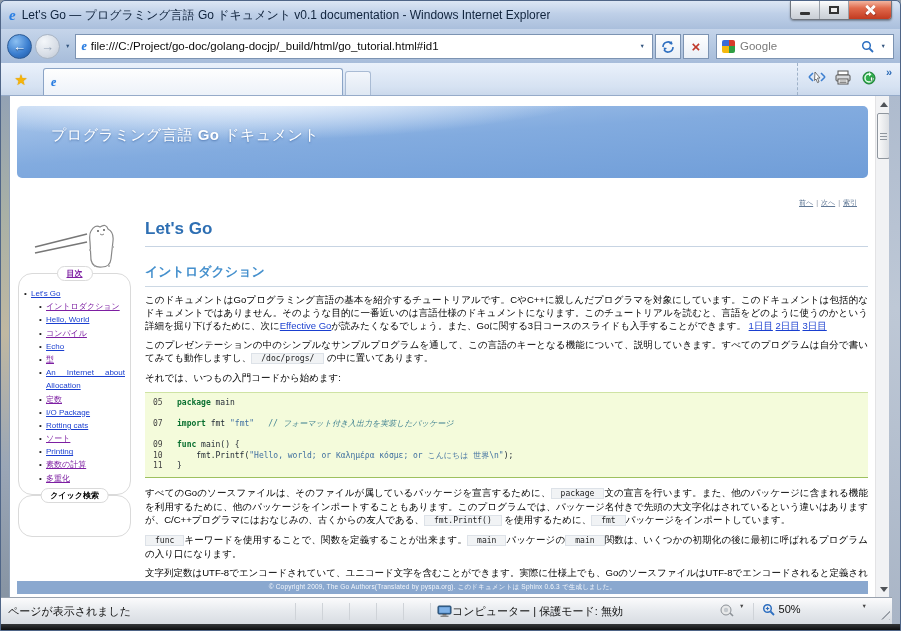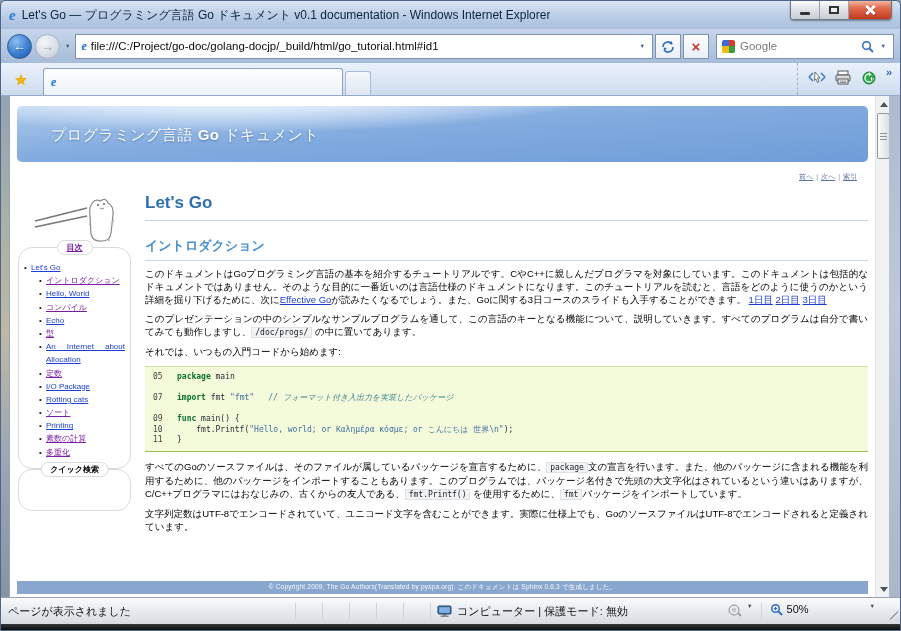--- a/index.html
+++ b/index.html
@@ -71,21 +71,21 @@
     border:1px solid #a9bbd4;border-bottom:none;border-radius:3px 3px 0 0;margin-left:2px}
   .cmdarea{margin-left:auto;display:flex;align-items:center;gap:9px;height:100%;padding:0 2px 4px 10px;
     border-left:1px dashed #9fb2c9}
   .chev{font-size:11px;color:#2d6cb8;font-weight:bold;align-self:flex-start;margin-top:3px}
 
   
   .viewport{position:absolute;top:95px;left:8px;width:882px;bottom:33px;background:#fff;
     border-left:1px solid #93a3b8}
   .page{position:absolute;left:0;top:0;right:16px;bottom:0;background:#fff;overflow:hidden}
 
-  .banner{margin:10px 7px 6px;height:56px;border-radius:5px;position:relative;overflow:hidden;
+  .banner{margin:10px 7px 16px;height:72px;border-radius:5px;position:relative;overflow:hidden;
     background:radial-gradient(70% 150% at 25% -60%, #ffffff 0%, #e4eefb 40%, rgba(228,238,251,0) 72%),
                radial-gradient(60% 170% at 58% -100%, rgba(255,255,255,.95) 0%, rgba(255,255,255,0) 62%),
                linear-gradient(176deg,#adc9ec 0%,#82abdf 45%,#6f9dd8 100%)}
   .banner-text{position:absolute;left:34px;top:20px;font-size:15px;color:#fff;
     text-shadow:0 1px 2px rgba(40,80,140,.55);letter-spacing:.5px}
   .banner-text b{font-weight:bold}
   .relbar{height:17px;display:flex;justify-content:flex-end;align-items:center;gap:3px;
     padding-right:18px;font-size:7px;color:#8a93a2}
   .relbar a{color:#5f7795;text-decoration:underline;cursor:pointer}
 
@@ -111,21 +111,21 @@
   
   .main{margin-left:128px;padding-top:2px;min-height:380px}
   .h1{font-size:17px;font-weight:bold;color:#2e6fb3;padding:6px 0 7px;border-bottom:1px solid #c7d4e3;
     margin-bottom:6px}
   .h2{font-size:13px;font-weight:bold;color:#4590cd;padding:6px 0 5px;border-bottom:1px solid #ccd8e4;
     margin:10px 0 4px}
   .pilcrow{background:#4798d8;color:#fff;padding:0 2px;margin-left:3px;font-size:10px}
   .main p{font-size:9.5px;line-height:13px;margin:6px 0;text-align:justify;color:#000}
   .tlink{color:#1a3fd0;text-decoration:underline;cursor:pointer}
   .inline-code{font-family:"DejaVu Sans Mono","Liberation Mono",monospace;font-size:8px;
-    background:#f1f3f5;border:1px solid #dde2e8;padding:0 3px;color:#222}
+    background:#f1f3f5;border:1px solid #dde2e8;padding:0 9px;color:#222}
   .codeblock{background:#f4fbdb;border-top:1px solid #cfe3a4;border-bottom:1px solid #9dc05f;
     padding:5px 8px;margin:8px 0;font-family:"DejaVu Sans Mono","Liberation Mono",monospace;
     font-size:8px;line-height:10.5px;color:#1c2430}
   .cline{min-height:10.5px;white-space:pre}
   .ln{display:inline-block;width:24px;color:#444}
   .c-kw{font-weight:bold;color:#0a7030}
   .c-str{color:#4070a0}
   .c-cmt{color:#3f8090;font-style:italic}
 
   .pagefooter{position:absolute;left:7px;right:7px;bottom:3px;background:#8aa8cf;color:#f4f7fc;
@@ -139,28 +139,28 @@
   .tri-up{width:0;height:0;border-left:4px solid transparent;border-right:4px solid transparent;
     border-bottom:5px solid #4f5358}
   .tri-down{width:0;height:0;border-left:4px solid transparent;border-right:4px solid transparent;
     border-top:5px solid #4f5358}
   .sb-thumb{position:absolute;left:1px;top:17px;width:13px;height:46px;border:1px solid #8f969e;
     border-radius:2px;background:linear-gradient(90deg,#fafafa,#dcdfe3);display:flex;
     align-items:center;justify-content:center}
   .sb-grip{width:7px;height:7px;background:repeating-linear-gradient(#8f969e 0 1px,transparent 1px 3px)}
 
   
-  .statusbar{position:absolute;left:0;right:0;bottom:6px;height:27px;
+  .statusbar{position:absolute;left:0;right:8px;bottom:6px;height:27px;
     background:linear-gradient(#fbfbfc 0%,#e7eaee 50%,#d8dce2 100%);
     border-top:1px solid #98a1ad;display:flex;align-items:center;font-size:11px;color:#111;
     padding:0 0 0 7px}
   .st-left{width:261px;white-space:nowrap;overflow:hidden}
   .scell{width:27px;height:17px;border-right:1px solid #cfd3d8;flex:0 0 auto}
   .scell:first-of-type{border-left:1px solid #cfd3d8}
-  .zone{display:flex;align-items:center;gap:5px;margin-left:6px;white-space:nowrap}
+  .zone{display:flex;align-items:center;margin-left:6px;white-space:nowrap}
   .st-right{margin-left:auto;display:flex;align-items:flex-start;gap:4px;padding-right:2px}
   .st-sep{width:1px;height:17px;background:#cfd3d8;margin:0 4px}
   .zoomgrp{display:flex;align-items:center;gap:4px;width:96px}
   .dd-dark{font-size:5.5px;color:#444}
   .grip{width:13px;height:13px;margin-left:6px;align-self:flex-end;
     background:repeating-linear-gradient(135deg,transparent 0 2px,#9aa0a8 2px 3px,transparent 3px 5px);
     clip-path:polygon(100% 0,100% 100%,0 100%)}
   .bottomedge{position:absolute;left:0;right:0;bottom:0;height:6px;
     background:linear-gradient(#35373a,#0d0e10)}
 
@@ -334,20 +334,21 @@
             <div class="codeblock">
               <div class="cline"><span class="ln">05</span><span class="c-kw">package</span><span> main</span></div>
               <div class="cline"><span class="ln"></span><span></span></div>
               <div class="cline"><span class="ln">07</span><span class="c-kw">import</span><span> fmt </span><span class="c-str">"fmt"</span><span>   </span><span class="c-cmt">// フォーマット付き入出力を実装したパッケージ</span></div>
               <div class="cline"><span class="ln"></span><span></span></div>
               <div class="cline"><span class="ln">09</span><span class="c-kw">func</span><span> main() {</span></div>
               <div class="cline"><span class="ln">10</span><span>    fmt.Printf(</span><span class="c-str">"Hello, world; or Καλημέρα κόσμε; or こんにちは 世界\n"</span><span>);</span></div>
               <div class="cline"><span class="ln">11</span><span>}</span></div>
             </div>
             <p><span>すべてのGoのソースファイルは、そのファイルが属しているパッケージを宣言するために、</span><span class="inline-code">package</span><span>文の宣言を行います。また、他のパッケージに含まれる機能を利用するために、他のパッケージをインポートすることもあります。このプログラムでは、パッケージ名付きで先頭の大文字化はされているという違いはありますが、C/C++プログラマにはおなじみの、古くからの友人である、</span><span class="inline-code">fmt.Printf()</span><span> を使用するために、</span><span class="inline-code">fmt</span><span>パッケージをインポートしています。</span></p>
+            <p><span class="inline-code">func</span><span>キーワードを使用することで、関数を定義することが出来ます。</span><span class="inline-code">main</span><span>パッケージの</span><span class="inline-code">main</span><span>関数は、いくつかの初期化の後に最初に呼ばれるプログラムの入り口になります。</span></p>
             <p><span>文字列定数はUTF-8でエンコードされていて、ユニコード文字を含むことができます。実際に仕様上でも、GoのソースファイルはUTF-8でエンコードされると定義されています。</span></p>
           </div>
       </div>
 
       <div class="pagefooter"><span>© Copyright 2009, The Go Authors(Translated by pyspa.org). このドキュメントは Sphinx 0.6.3 で生成しました。</span></div>
     </div>
 
     <div class="scrollbar">
       <div class="sb-btn sb-up">
           <div class="tri-up"></div>

